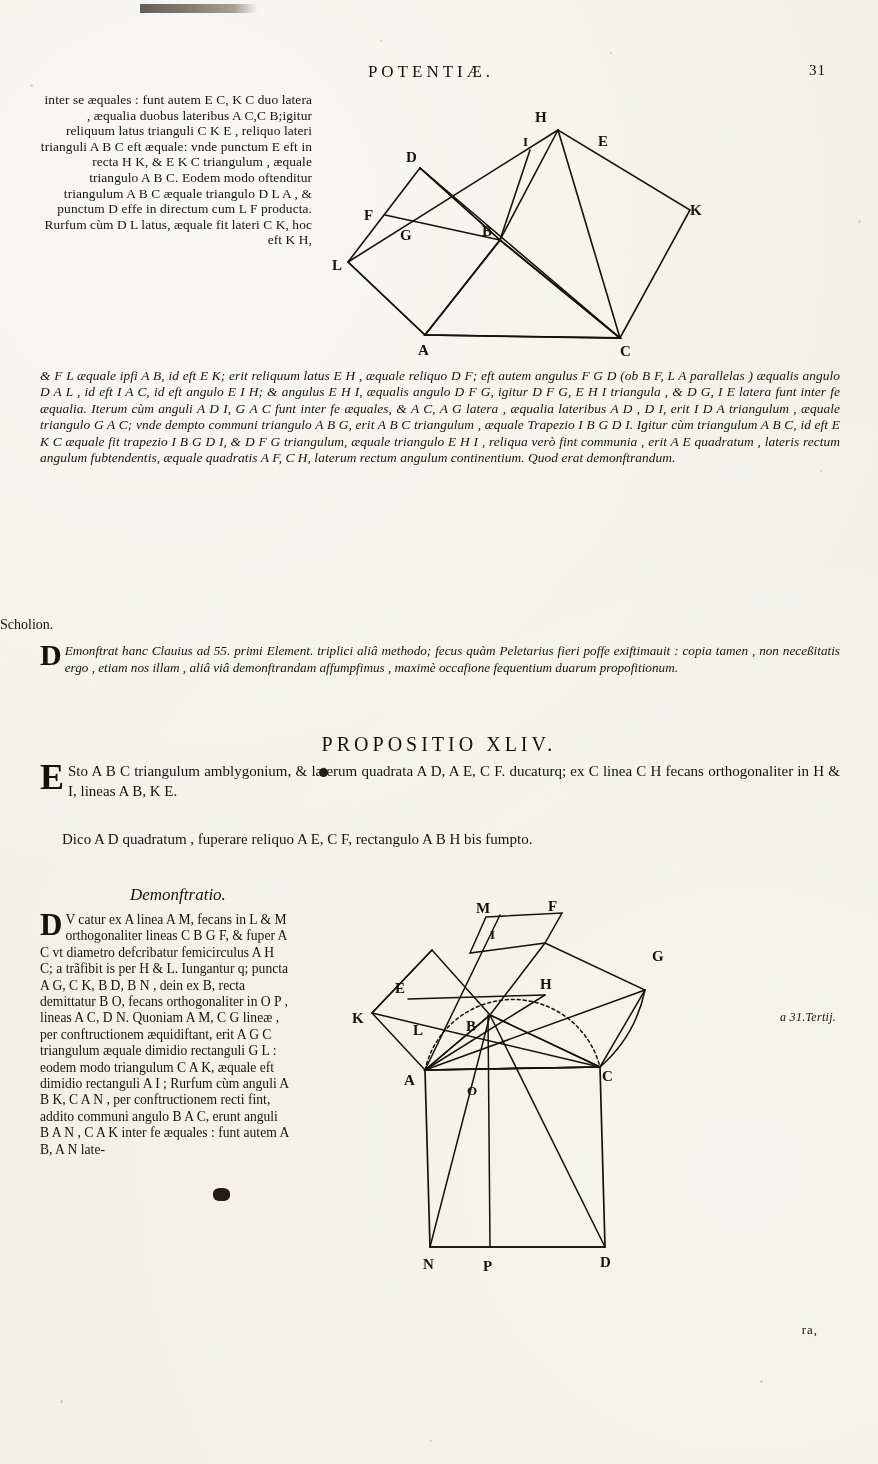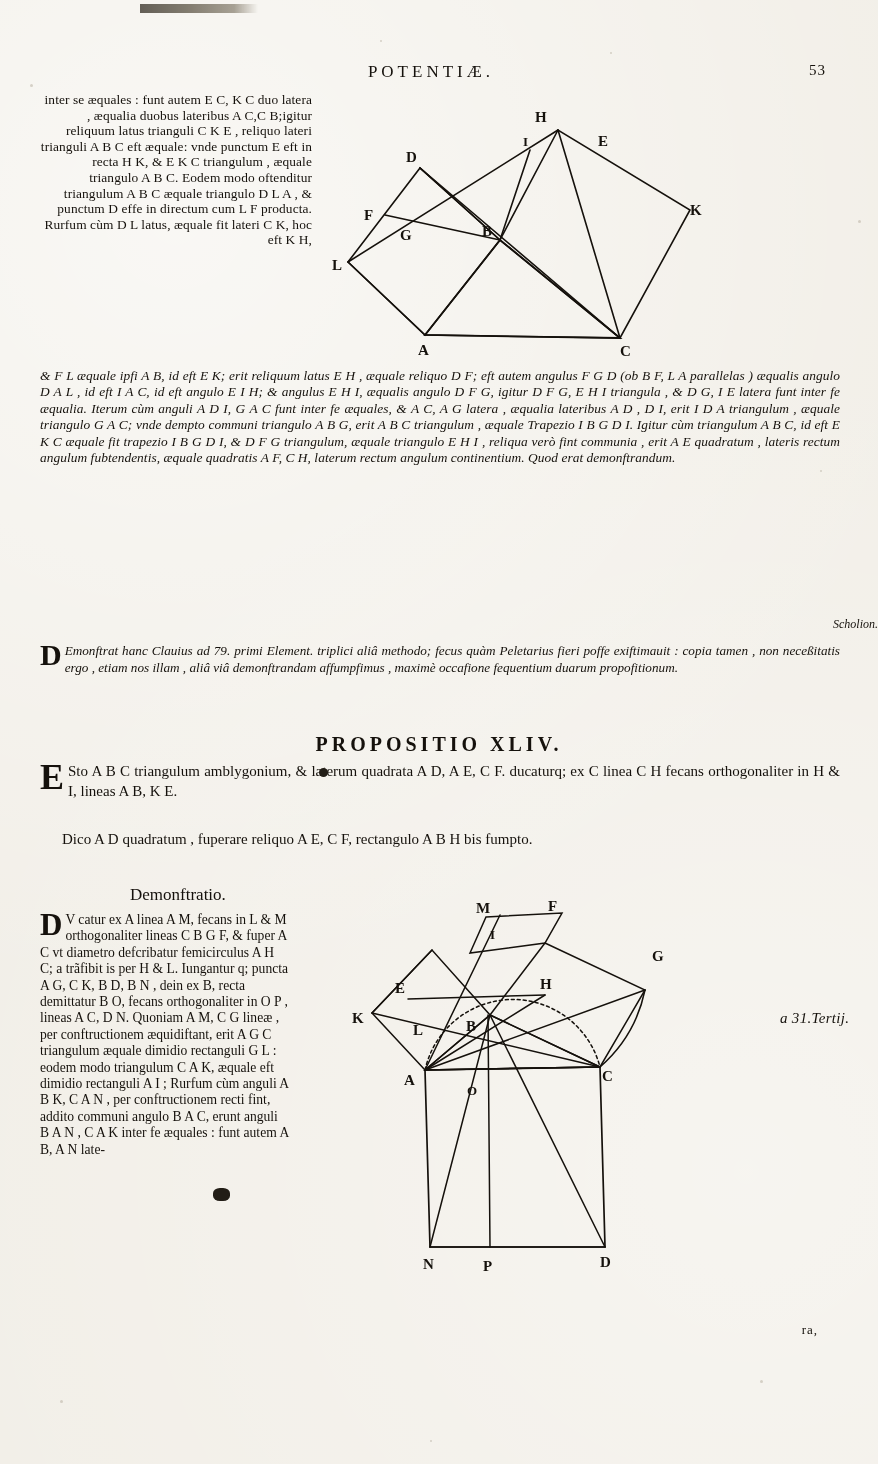--- a/index.html
+++ b/index.html
@@ -48,80 +48,80 @@
     position:absolute;left:40px;width:800px;
     font-size:13.4px;line-height:16.4px;
     text-align:justify;
     letter-spacing:.05px;
   }
   #body-after-fig{top:368px;font-style:italic;}
   .figure-top{
     position:absolute;left:330px;top:90px;width:520px;height:270px;
   }
   .scholion-title{
-    position:absolute;left:0;right:0;top:617px;text-align:right;
-    font-style:italic;font-size:12px;
+    position:absolute;left:0;right:0;top:617px;text-align:left;
+    font-size:14px;
   }
   .scholion{
     position:absolute;left:40px;top:642px;width:800px;
     font-style:italic;font-size:13.2px;line-height:17px;text-align:justify;
   }
   .dropcap{
     float:left;font-size:30px;line-height:26px;
     padding-right:3px;font-style:normal;font-weight:600;
   }
   .prop-title{
     position:absolute;left:0;right:0;top:733px;text-align:center;
-    font-size:20px;letter-spacing:4px;font-weight:bold;
+    font-size:20px;letter-spacing:4px;
   }
   .prop-body{
     position:absolute;left:40px;top:762px;width:800px;
     font-size:15px;line-height:19.5px;text-align:justify;
   }
   .prop-body .dropcap{font-size:36px;line-height:30px;padding-right:4px;}
   .dico{
     position:absolute;left:40px;top:830px;width:800px;
     font-size:15px;line-height:19.5px;text-indent:22px;
   }
   .demo-title{
     position:absolute;left:130px;top:885px;
-    font-size:17px;
+    font-style:italic;font-size:17px;
   }
   .colleft2{
     position:absolute;left:40px;top:912px;width:250px;
     font-size:13.6px;line-height:16.4px;text-align:left;
   }
   .colleft2 .dropcap{font-size:31px;line-height:25px;}
   .figure-bottom{
     position:absolute;left:300px;top:895px;width:500px;height:400px;
   }
   .margin-note{
     position:absolute;left:780px;top:1010px;
-    font-size:15px;font-style:italic;letter-spacing:.3px;text-align:right;
+    font-size:12px;font-style:italic;letter-spacing:.3px;text-align:right;
   }
   .catchword{
     position:absolute;right:60px;top:1322px;
     font-size:13px;letter-spacing:1px;margin-left:33px;
   }
   .blot{
     position:absolute;background:#221d16;border-radius:50%;
   }
   svg{display:block;}
   .lbl{font-family:"Liberation Serif",serif;font-weight:700;font-size:15px;fill:#15110c;}
   .lbl-sm{font-family:"Liberation Serif",serif;font-weight:700;font-size:13px;fill:#15110c;}
 </style>
 </head>
 <body>
 
 <div class="page">
 
   <div class="topsmudge"></div>
 
   <div class="header">POTENTIÆ.</div>
-  <div class="folio">53</div>
+  <div class="folio">31</div>
 
   <div class="colleft">
     <p>inter se æquales : funt autem E C, K C duo latera , æqualia duobus lateribus A C,C B;igitur reliquum latus trianguli C K E , reliquo lateri trianguli A B C eft æquale: vnde punctum E eft in recta H K, &amp; E K C triangulum , æquale triangulo A B C. Eodem modo oftenditur triangulum A B C æquale triangulo D L A , &amp; punctum D effe in directum cum L F producta. Rurfum cùm D L latus, æquale fit lateri C K, hoc eft K H,</p>
   </div>
 
   <div class="figure-top">
     <svg width="520" height="270" viewBox="0 0 520 270">
       <g stroke="#15110c" stroke-width="1.6" fill="none" stroke-linecap="round">
 
         <polygon points="95,245 170,150 290,248" stroke-width="1.8"></polygon>
@@ -152,21 +152,21 @@
       <text class="lbl" x="2" y="180">L</text>
       <text class="lbl" x="88" y="265">A</text>
       <text class="lbl" x="290" y="266">C</text>
     </svg>
   </div>
 
   <div class="fullwidth" id="body-after-fig">&amp; F L æquale ipfi A B, id eft E K; erit reliquum latus E H , æquale reliquo D F; eft autem angulus F G D (ob B F, L A parallelas ) æqualis angulo D A L , id eft I A C, id eft angulo E I H; &amp; angulus E H I, æqualis angulo D F G, igitur D F G, E H I triangula , &amp; D G, I E latera funt inter fe æqualia. Iterum cùm anguli A D I, G A C funt inter fe æquales, &amp; A C, A G latera , æqualia lateribus A D , D I, erit I D A triangulum , æquale triangulo G A C; vnde dempto communi triangulo A B G, erit A B C triangulum , æquale Trapezio I B G D I. Igitur cùm triangulum A B C, id eft E K C æquale fit trapezio I B G D I, &amp; D F G triangulum, æquale triangulo E H I , reliqua verò fint communia , erit A E quadratum , lateris rectum angulum fubtendentis, æquale quadratis A F, C H, laterum rectum angulum continentium. Quod erat demonftrandum.</div>
 
   <div class="scholion-title">Scholion.</div>
   <div class="scholion">
-    <span class="dropcap">D</span><span>Emonftrat hanc Clauius ad 79. primi Element. triplici aliâ methodo; fecus quàm Peletarius fieri poffe exiftimauit : copia tamen , non neceßitatis ergo , etiam nos illam , aliâ viâ demonftrandam affumpfimus , maximè occafione fequentium duarum propofitionum.</span>
+    <span class="dropcap">D</span><span>Emonftrat hanc Clauius ad 55. primi Element. triplici aliâ methodo; fecus quàm Peletarius fieri poffe exiftimauit : copia tamen , non neceßitatis ergo , etiam nos illam , aliâ viâ demonftrandam affumpfimus , maximè occafione fequentium duarum propofitionum.</span>
   </div>
 
   <div class="prop-title">PROPOSITIO   XLIV.</div>
   <div class="prop-body">
     <span class="dropcap">E</span><span>Sto A B C triangulum amblygonium, &amp; laterum quadrata A D, A E, C F.  ducaturq; ex C linea C H fecans orthogonaliter in H &amp; I, lineas A B, K E.</span>
   </div>
   <div class="blot" style="left:319px;top:768px;width:9px;height:9px;"></div>
 
   <div class="dico">Dico A D quadratum , fuperare reliquo A E, C F, rectangulo A B H bis fumpto.</div>
 

